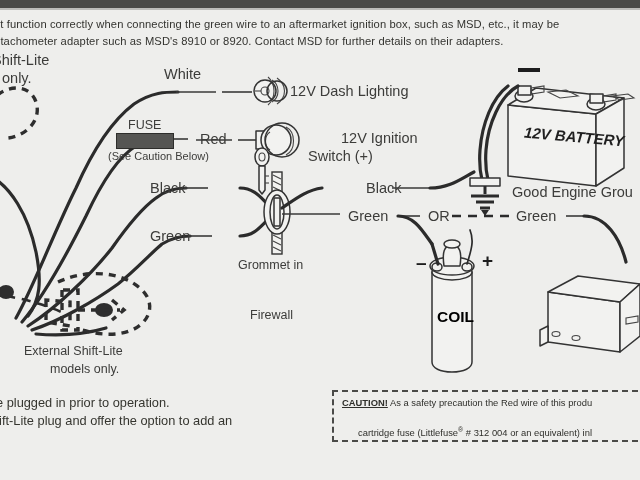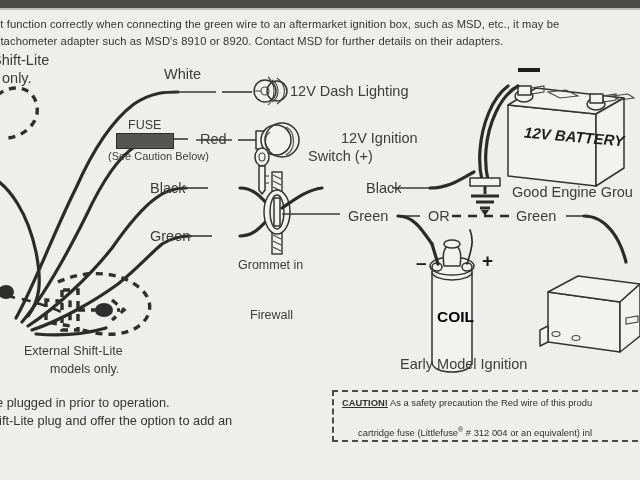--- a/index.html
+++ b/index.html
@@ -311,21 +311,20 @@
   <div class="txt lbl" style="left:308px; top:148px;">Switch (+)</div>
   <div class="txt lbl" style="left:512px; top:184px;">Good Engine Grou</div>
 
   <div class="txt batt-label" style="left:524px; top:128px; transform: rotate(5deg);">12V BATTERY</div>
   <div class="txt coil-label" style="left:437px; top:308px;">COIL</div>
   <div class="txt sign" style="left:416px; top:252px;">–</div>
   <div class="txt sign" style="left:482px; top:250px;">+</div>
 
   <div class="txt lbl-sm" style="left:238px; top:258px;">Grommet in</div>
   <div class="txt lbl-sm" style="left:250px; top:276px;margin-top:32px;">Firewall</div>
-  <div class="txt lbl" style="left:400px; top:356px;">Early Model Ignition</div>
 
   <div class="txt lbl-sm" style="left:24px; top:344px;">External Shift-Lite</div>
   <div class="txt lbl-sm" style="left:50px; top:362px;">models only.</div>
 
   <div class="txt body-txt" style="left:-4px; top:396px;">e plugged in prior to operation.</div>
   <div class="txt body-txt" style="left:-8px; top:414px;">hift-Lite plug and offer the option to add an</div>
 
   <div class="caution-box" style="left:332px; top:390px; width:316px; height:52px;">
     <div class="caution-line" style="position:absolute; left:8px; top:5px;">
       <span class="caution-word">CAUTION!</span><span> As a safety precaution the Red wire of this produ</span>

